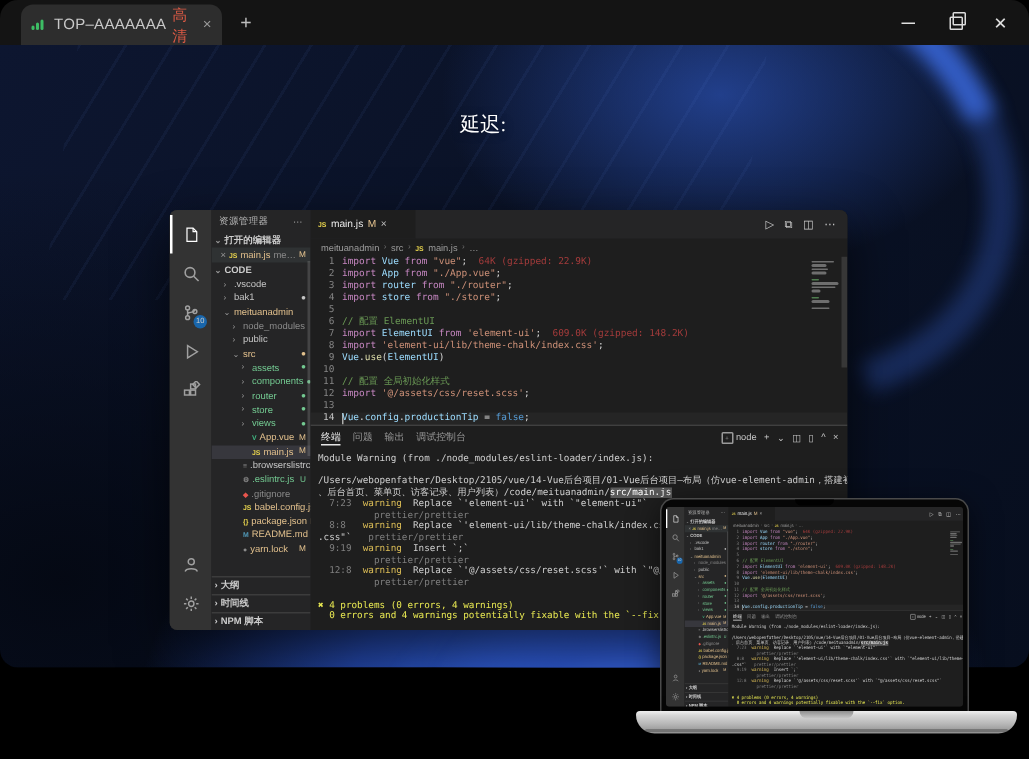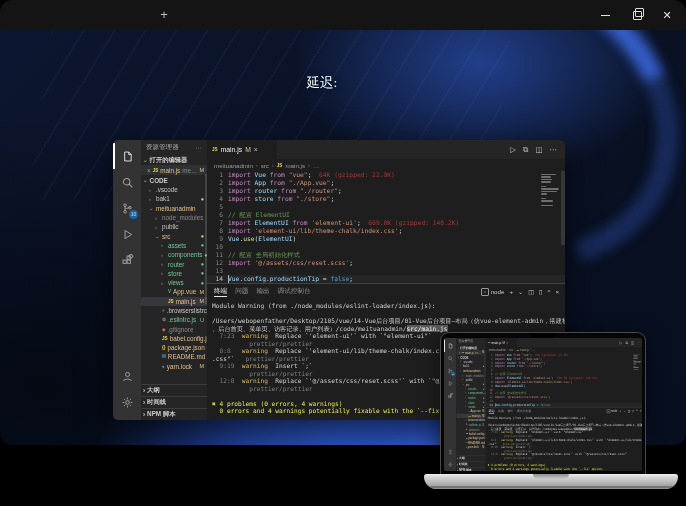--- a/index.html
+++ b/index.html
@@ -127,20 +127,30 @@
     background:linear-gradient(#8f8f8f,#c9c9c9);border-radius:0 0 6px 6px;}
   .lap-base::after{content:'';position:absolute;left:6px;right:6px;bottom:1px;height:2px;border-radius:2px;
     background:rgba(70,70,70,.45);}
 </style>
 </head>
 <body>
 
 <div class="stage">
 
   <div class="topbar">
+    <div class="apptab">
+      <span class="sig">
+          <i></i>
+          <i></i>
+          <i></i>
+        </span>
+      <span class="ttl">TOP–AAAAAAA</span>
+      <span class="hd">高清</span>
+      <span class="tclose">×</span>
+    </div>
     <div class="newtab">+</div>
     <div class="wc wc-min">
         <i></i>
       </div>
     <div class="wc wc-max">
         <i></i>
       </div>
     <div class="wc wc-close">✕</div>
   </div>
 

